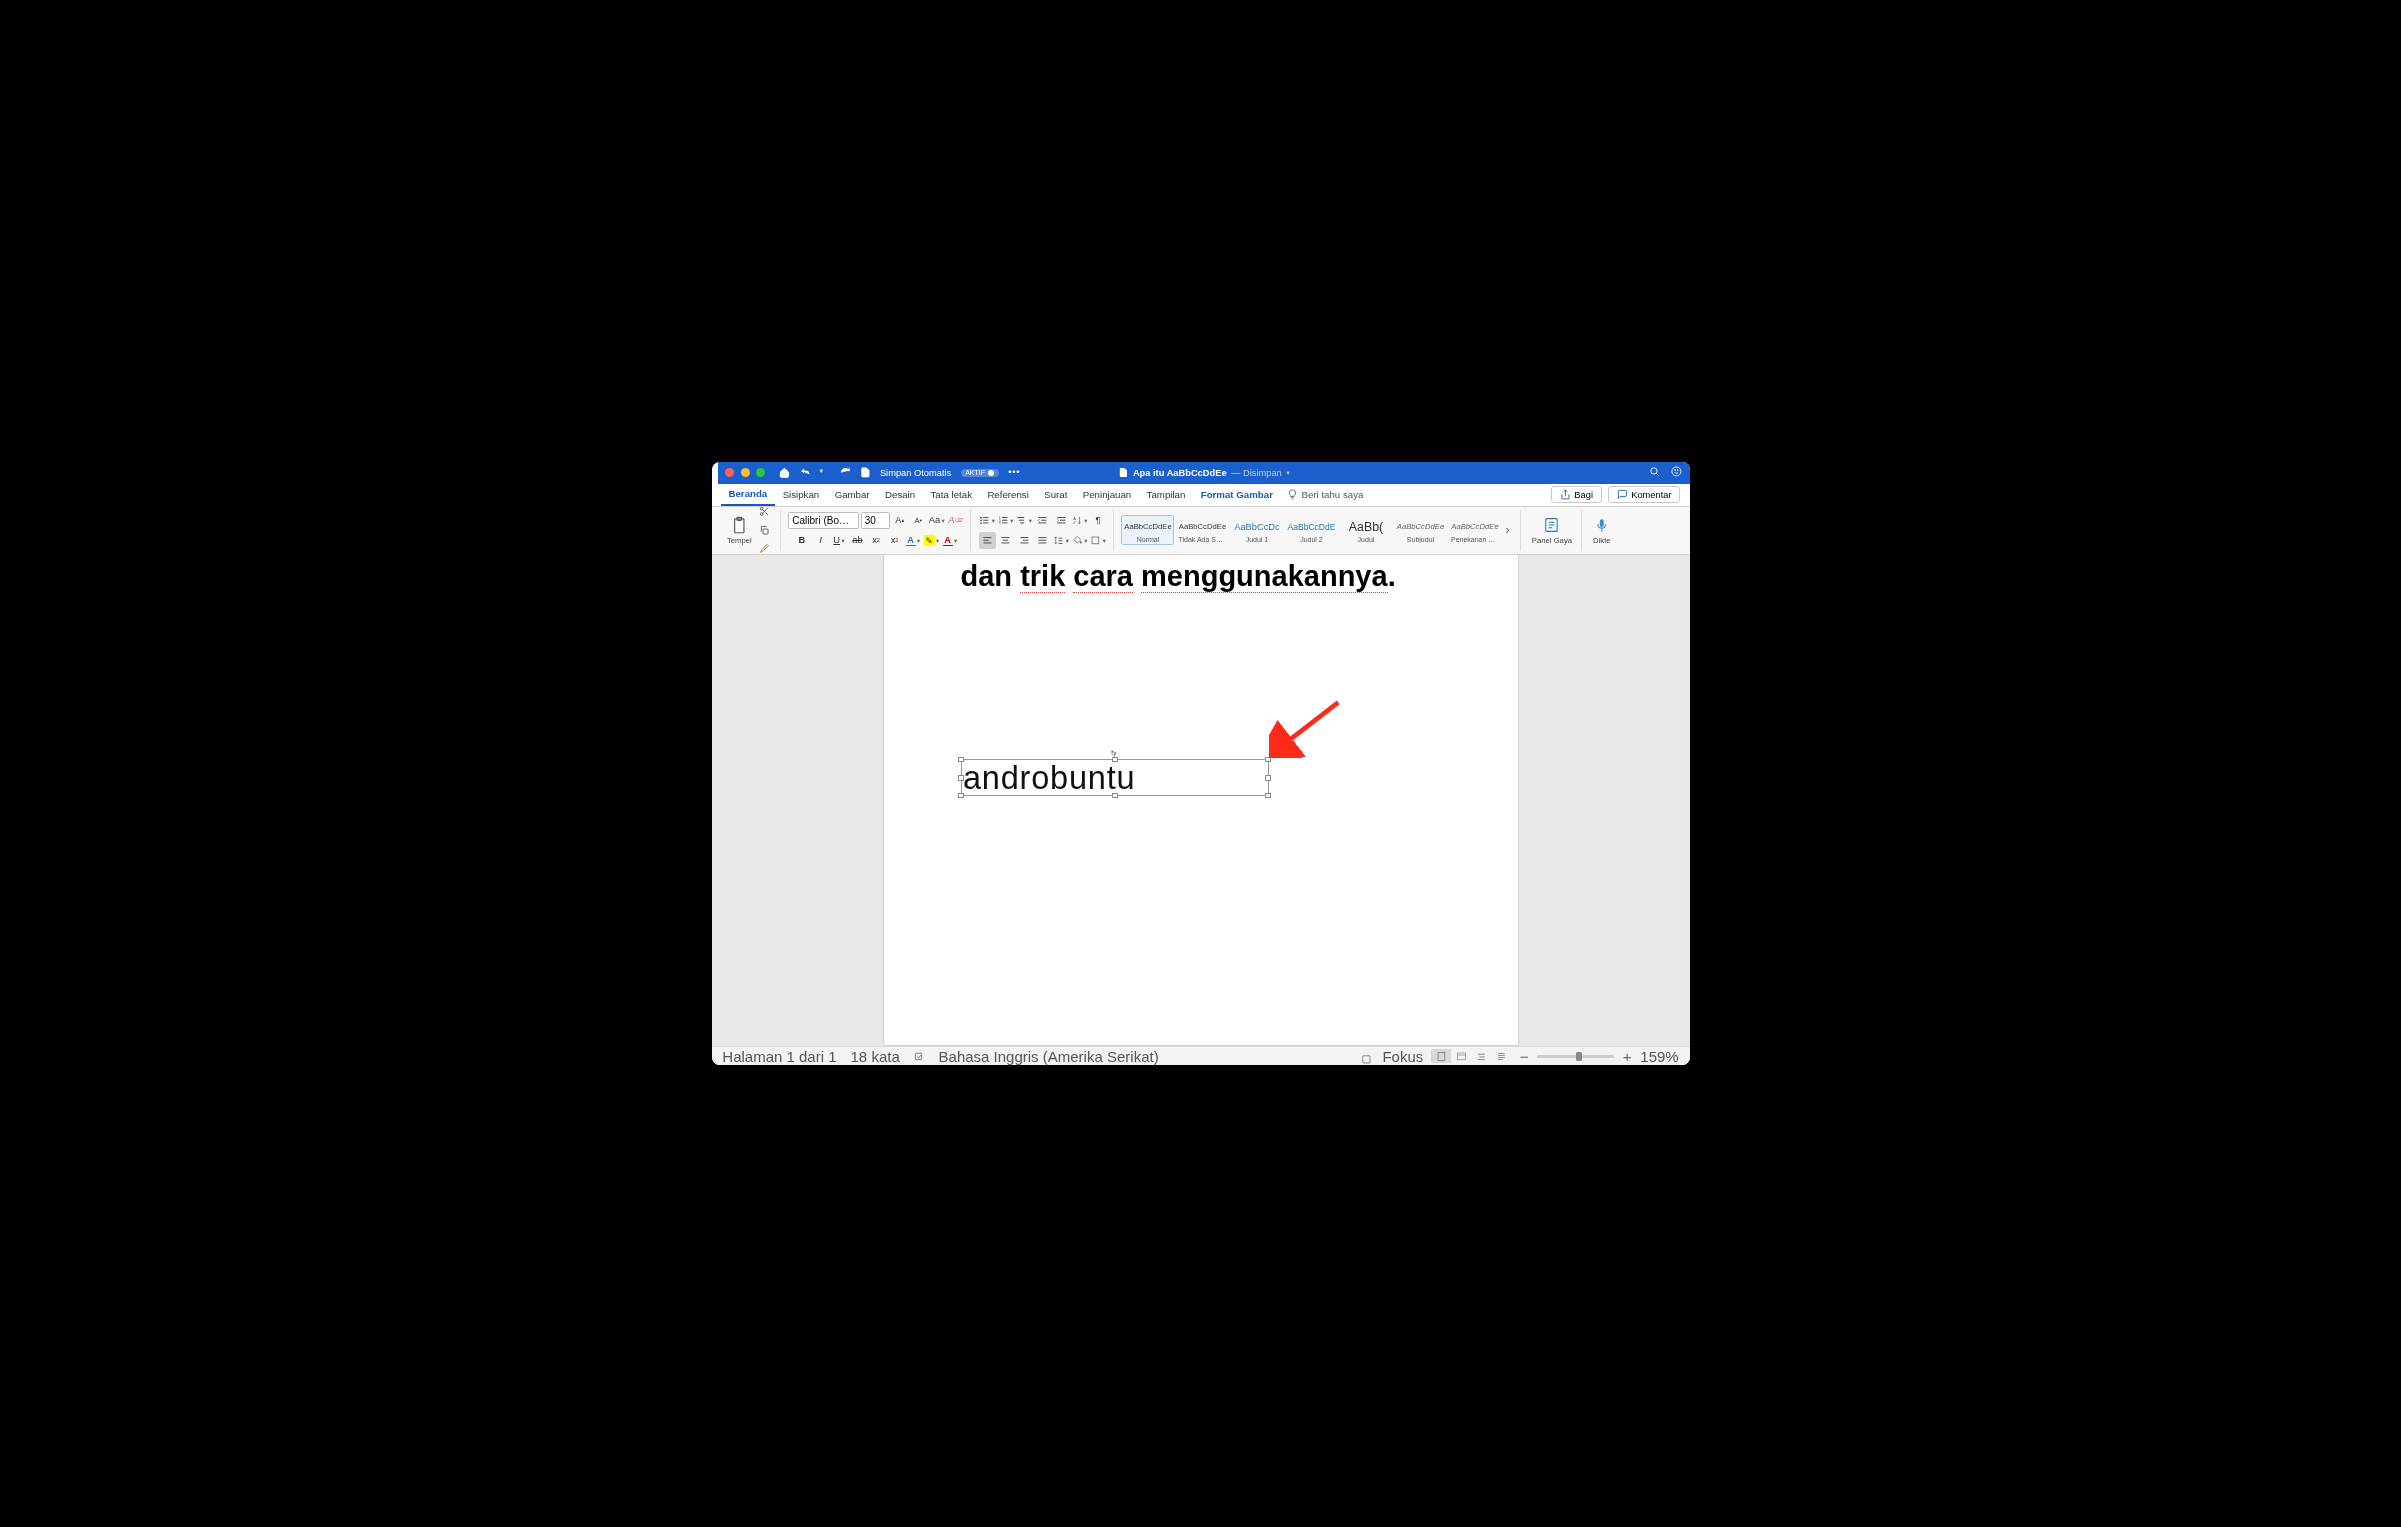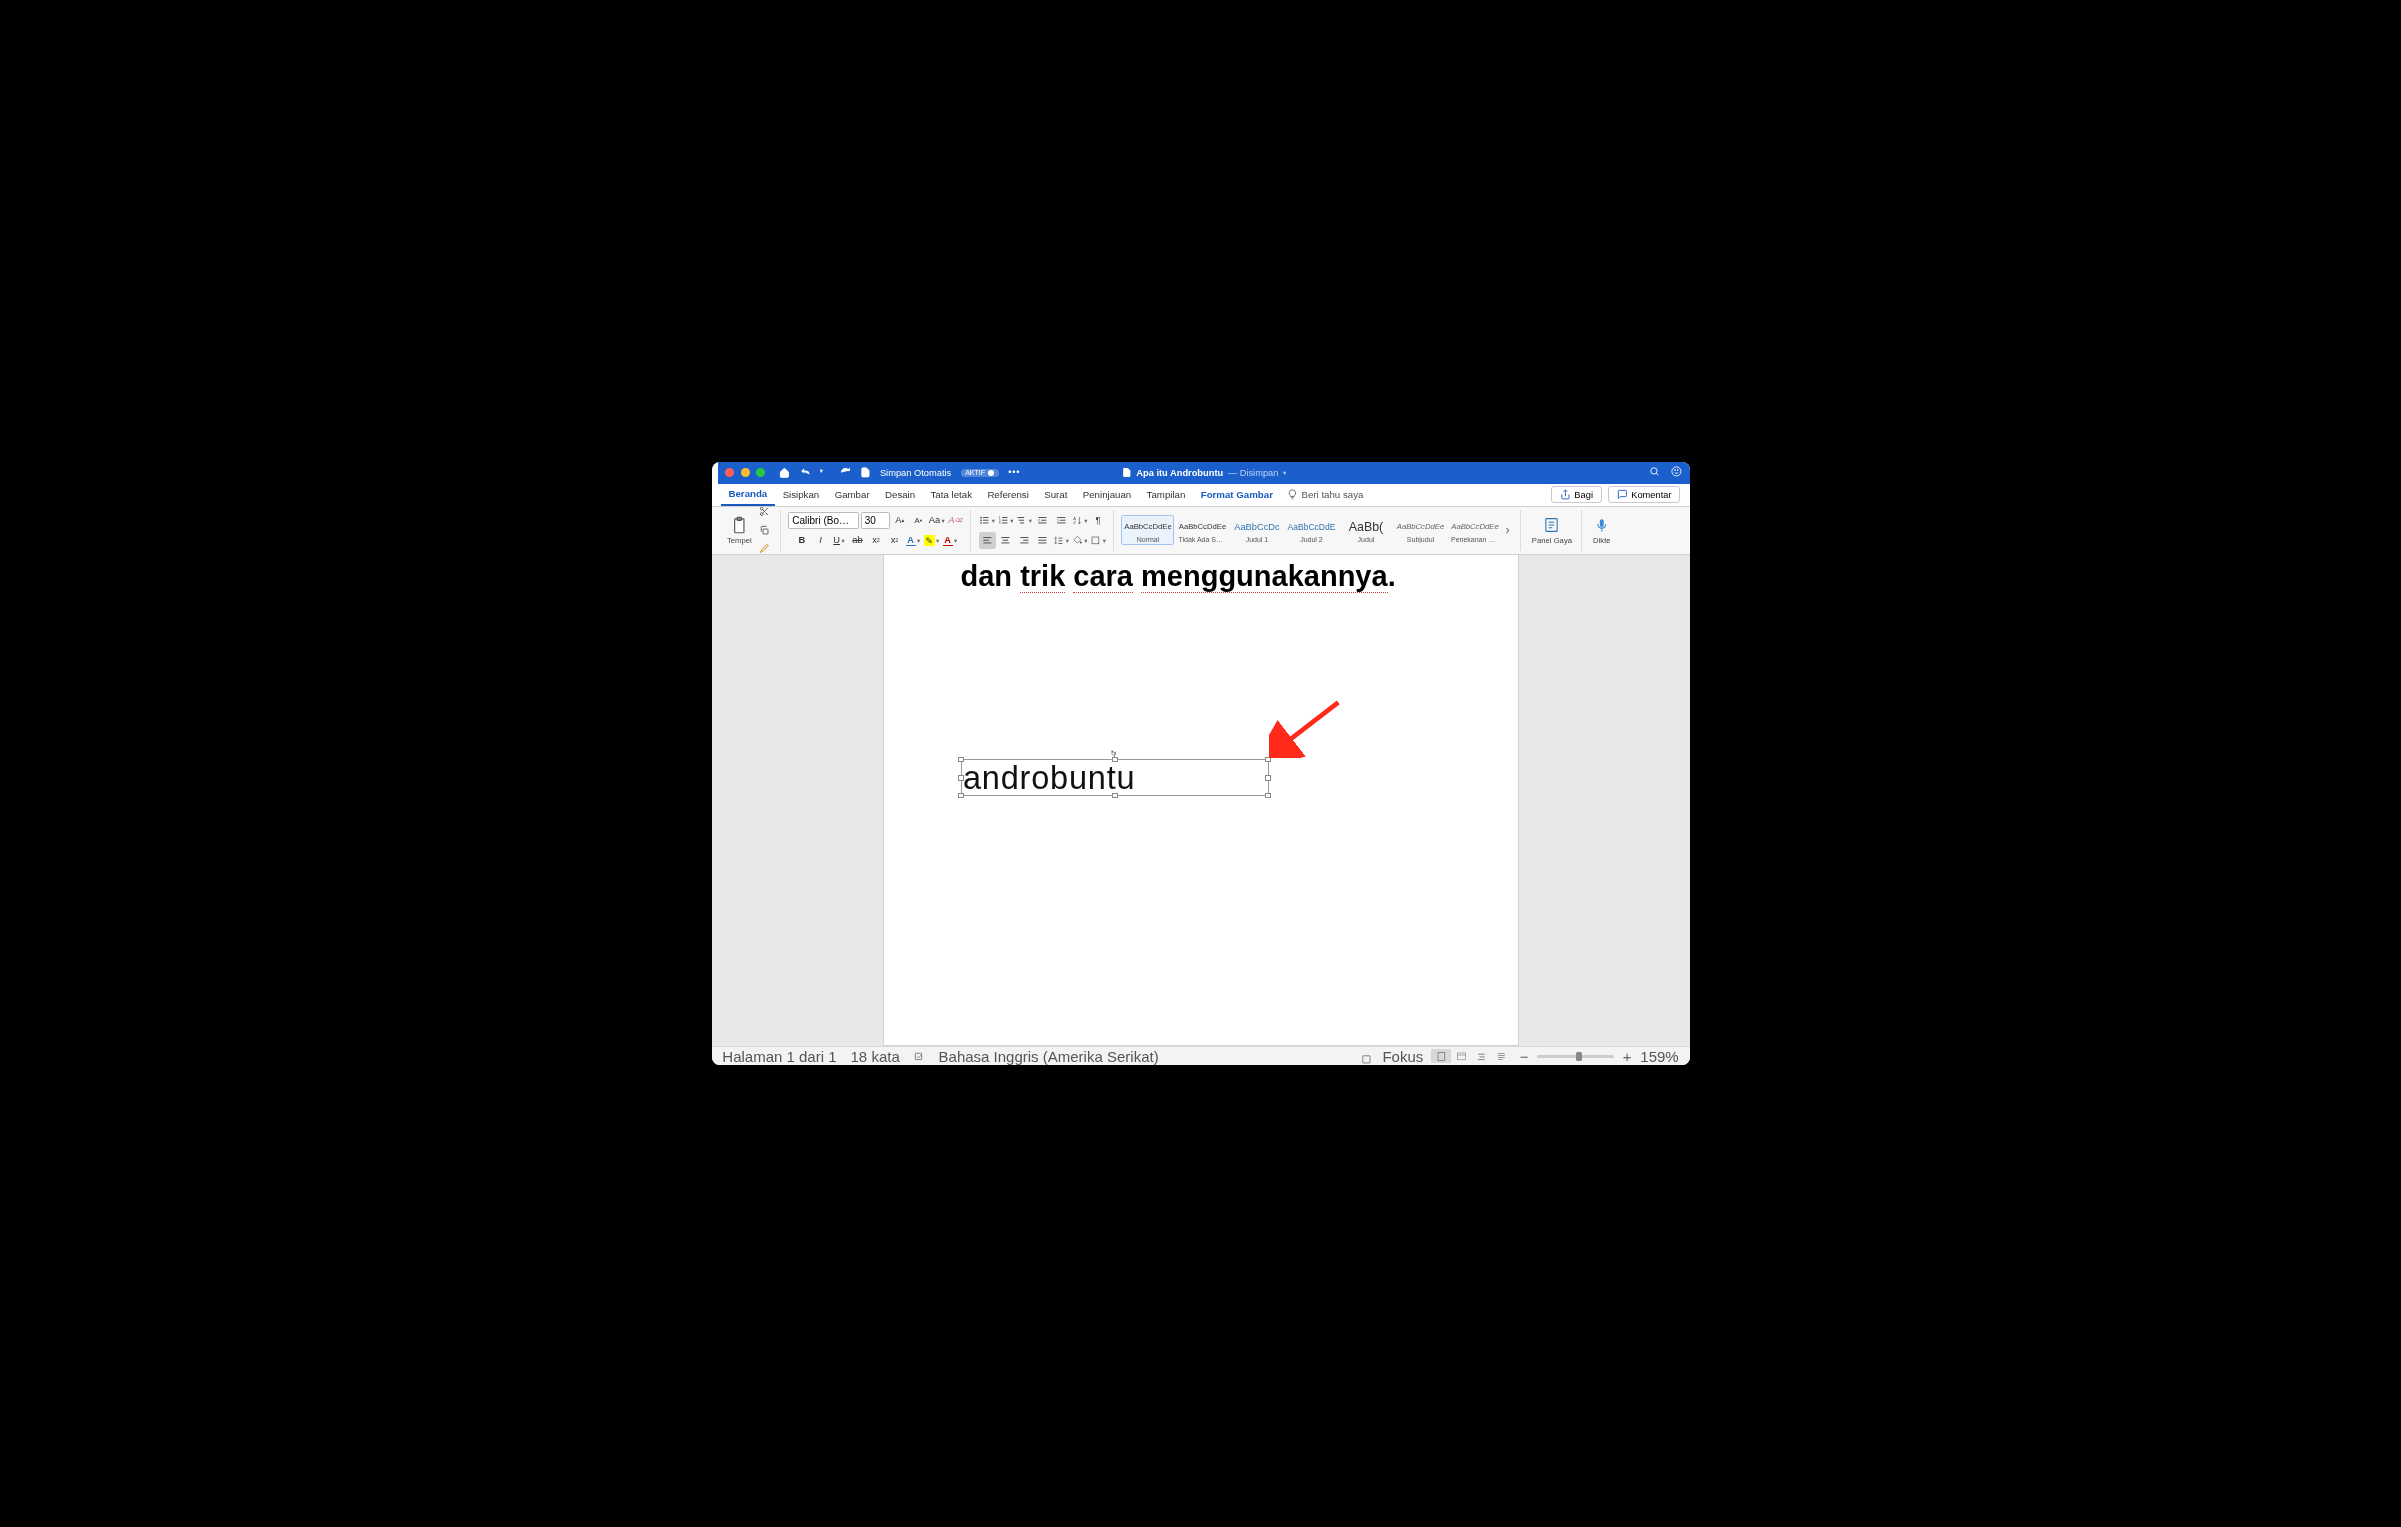--- a/index.html
+++ b/index.html
@@ -120,21 +120,21 @@
       <span class="autosave-toggle">
           <span>AKTIF</span>
           <span class="knob"></span>
         </span>
       <span class="ico" style="letter-spacing:0.8px">•••</span>
     </div>
     <div class="title-center">
       <svg class="ic" viewBox="0 0 24 24" fill="#fff">
           <path d="M14 2H6a2 2 0 00-2 2v16a2 2 0 002 2h12a2 2 0 002-2V8l-6-6z"></path>
         </svg>
-      <b>Apa itu Androbuntu</b>
+      <b>Apa itu AaBbCcDdEe</b>
       <span class="saved">— Disimpan</span>
       <span style="font-size:6.2px;color:rgba(255,255,255,0.7)">▾</span>
     </div>
     <div class="title-right">
       <span><svg class="ic" viewBox="0 0 24 24" fill="none" stroke="#fff" stroke-width="2">
             <circle cx="11" cy="11" r="7"></circle>
             <path d="M21 21l-5-5"></path>
           </svg></span>
       <span><svg class="ic" viewBox="0 0 24 24" fill="none" stroke="#fff" stroke-width="2">
             <circle cx="12" cy="12" r="10"></circle>

